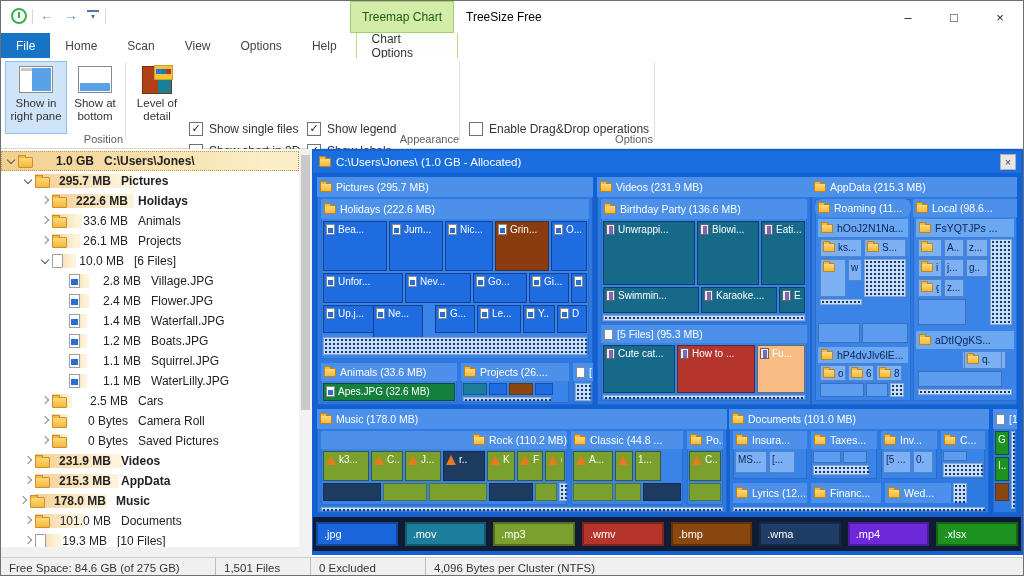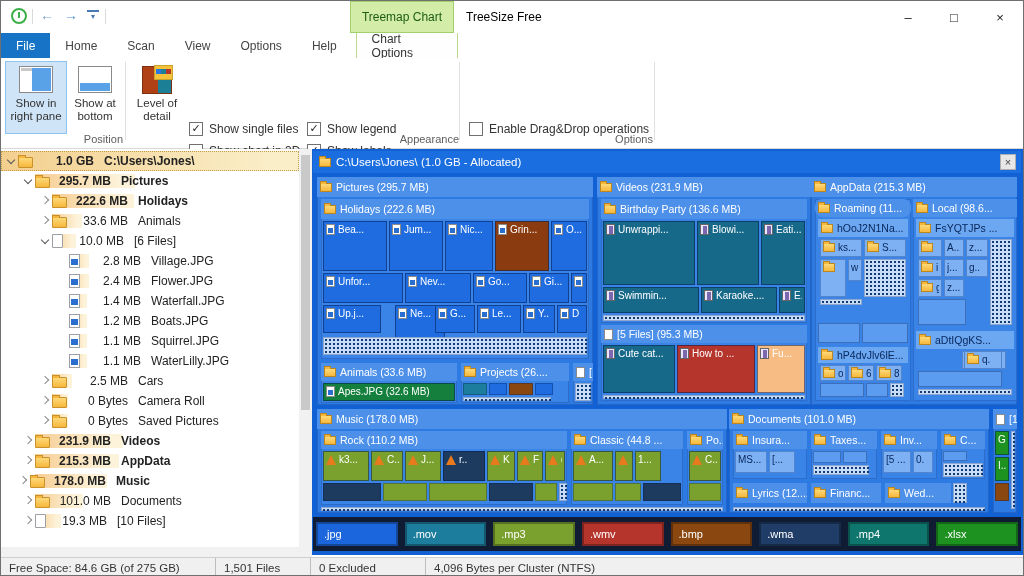--- a/index.html
+++ b/index.html
@@ -223,20 +223,27 @@
         <span class="tname">Holidays</span>
       </div>
       <div class="trow" style="padding-left: 38px;">
         <span class="tbar" style="left: 51px; width: 30px;"></span>
         <span class="chev r"></span>
         <span class="i-folder"></span>
         <span class="tsize">33.6 MB</span>
         <span class="tname">Animals</span>
       </div>
       <div class="trow" style="padding-left: 38px;">
+        <span class="tbar" style="left: 51px; width: 28px;"></span>
+        <span class="chev r"></span>
+        <span class="i-folder"></span>
+        <span class="tsize">26.1 MB</span>
+        <span class="tname">Projects</span>
+      </div>
+      <div class="trow" style="padding-left: 38px;">
         <span class="tbar" style="left: 51px; width: 24px;"></span>
         <span class="chev v"></span>
         <span class="i-page"></span>
         <span class="tsize">10.0 MB</span>
         <span class="tname">[6 Files]</span>
       </div>
       <div class="trow" style="padding-left: 55px;">
         <span class="tbar" style="left: 68px; width: 20px;"></span>
         <span class="chev"></span>
         <span class="i-img"></span>
@@ -394,21 +401,21 @@
         <span class="nlab">Gi...</span>
       </div>
       <div class="n-tile" style="left: 258px; top: 100px; width: 16px; height: 30px; background: rgb(30, 108, 223);">
         <span class="mi mi-jpg"></span>
         <span class="nlab">Y...</span>
       </div>
       <div class="n-tile" style="left: 10px; top: 132px; width: 58px; height: 28px; background: rgb(30, 108, 223);">
         <span class="mi mi-jpg"></span>
         <span class="nlab">Up.j...</span>
       </div>
-      <div class="n-tile" style="left: 60px; top: 132px; width: 50px; height: 36px; background: rgb(30, 108, 223); margin-left: 22px;">
+      <div class="n-tile" style="left: 60px; top: 132px; width: 50px; height: 36px; background: rgb(30, 108, 223);">
         <span class="mi mi-jpg"></span>
         <span class="nlab">Ne...</span>
       </div>
       <div class="n-tile" style="left: 122px; top: 132px; width: 40px; height: 28px; background: rgb(30, 108, 223);">
         <span class="mi mi-jpg"></span>
         <span class="nlab">G...</span>
       </div>
       <div class="n-tile" style="left: 164px; top: 132px; width: 44px; height: 28px; background: rgb(30, 108, 223);">
         <span class="mi mi-jpg"></span>
         <span class="nlab">Le...</span>
@@ -601,21 +608,21 @@
         <span class="nlab">q.</span>
       </div>
       <div class="n-box" style="left: 605px; top: 198px; width: 84px; height: 16px; background: rgb(91, 156, 240);"></div>
       <div class="n-dots" style="left: 605px; top: 216px; width: 94px; height: 6px;"></div>
       <div class="n-sec" style="left: 4px; top: 236px; width: 410px; height: 104px;"></div>
       <div class="n-hdr" style="left: 4px; top: 236px; width: 410px; height: 20px;">
         <span class="mi mi-folder"></span>
         <span class="nlab">Music (178.0 MB)</span>
       </div>
       <div class="n-sec" style="left: 8px; top: 258px; width: 246px; height: 74px; background: rgb(58, 131, 231);"></div>
-      <div class="n-hdr" style="left: 8px; top: 258px; width: 246px; height: 18px;">
+      <div class="n-hdr" style="left: 8px; top: 258px; width: 246px; height: 18px; justify-content: flex-end;">
         <span class="mi mi-folder"></span>
         <span class="nlab">Rock (110.2 MB)</span>
       </div>
       <div class="n-tile" style="left: 10px; top: 278px; width: 46px; height: 30px; background: rgb(122, 161, 46);">
         <span class="mi mi-cone"></span>
         <span class="nlab">k3...</span>
       </div>
       <div class="n-tile" style="left: 58px; top: 278px; width: 32px; height: 30px; background: rgb(122, 161, 46);">
         <span class="mi mi-cone"></span>
         <span class="nlab">C..</span>
@@ -746,21 +753,21 @@
       </div>
       <div class="n-box" style="left: 682px; top: 310px; width: 14px; height: 18px; background: rgb(138, 71, 15);"></div>
     </div>
   <div class="legend" id="legend">
       <div class="lbox" style="background: rgb(27, 102, 221);">.jpg</div>
       <div class="lbox" style="background: rgb(29, 125, 156);">.mov</div>
       <div class="lbox" style="background: rgb(122, 161, 46);">.mp3</div>
       <div class="lbox" style="background: rgb(181, 52, 44);">.wmv</div>
       <div class="lbox" style="background: rgb(138, 71, 15);">.bmp</div>
       <div class="lbox" style="background: rgb(31, 61, 102);">.wma</div>
-      <div class="lbox" style="background: #0f766e;">.mp4</div>
+      <div class="lbox" style="background: #6d28d9;">.mp4</div>
       <div class="lbox" style="background: rgb(30, 146, 33);">.xlsx</div>
     </div>
 
   <div class="status" id="status">
       <div class="scell" style="width: 215px;">Free Space: 84.6 GB  (of 275 GB)</div>
       <div class="scell" style="width: 95px;">1,501 Files</div>
       <div class="scell" style="width: 115px;">0 Excluded</div>
       <div class="scell" style="flex: 1 1 0%;">4,096 Bytes per Cluster (NTFS)</div>
     </div>
 </div>

